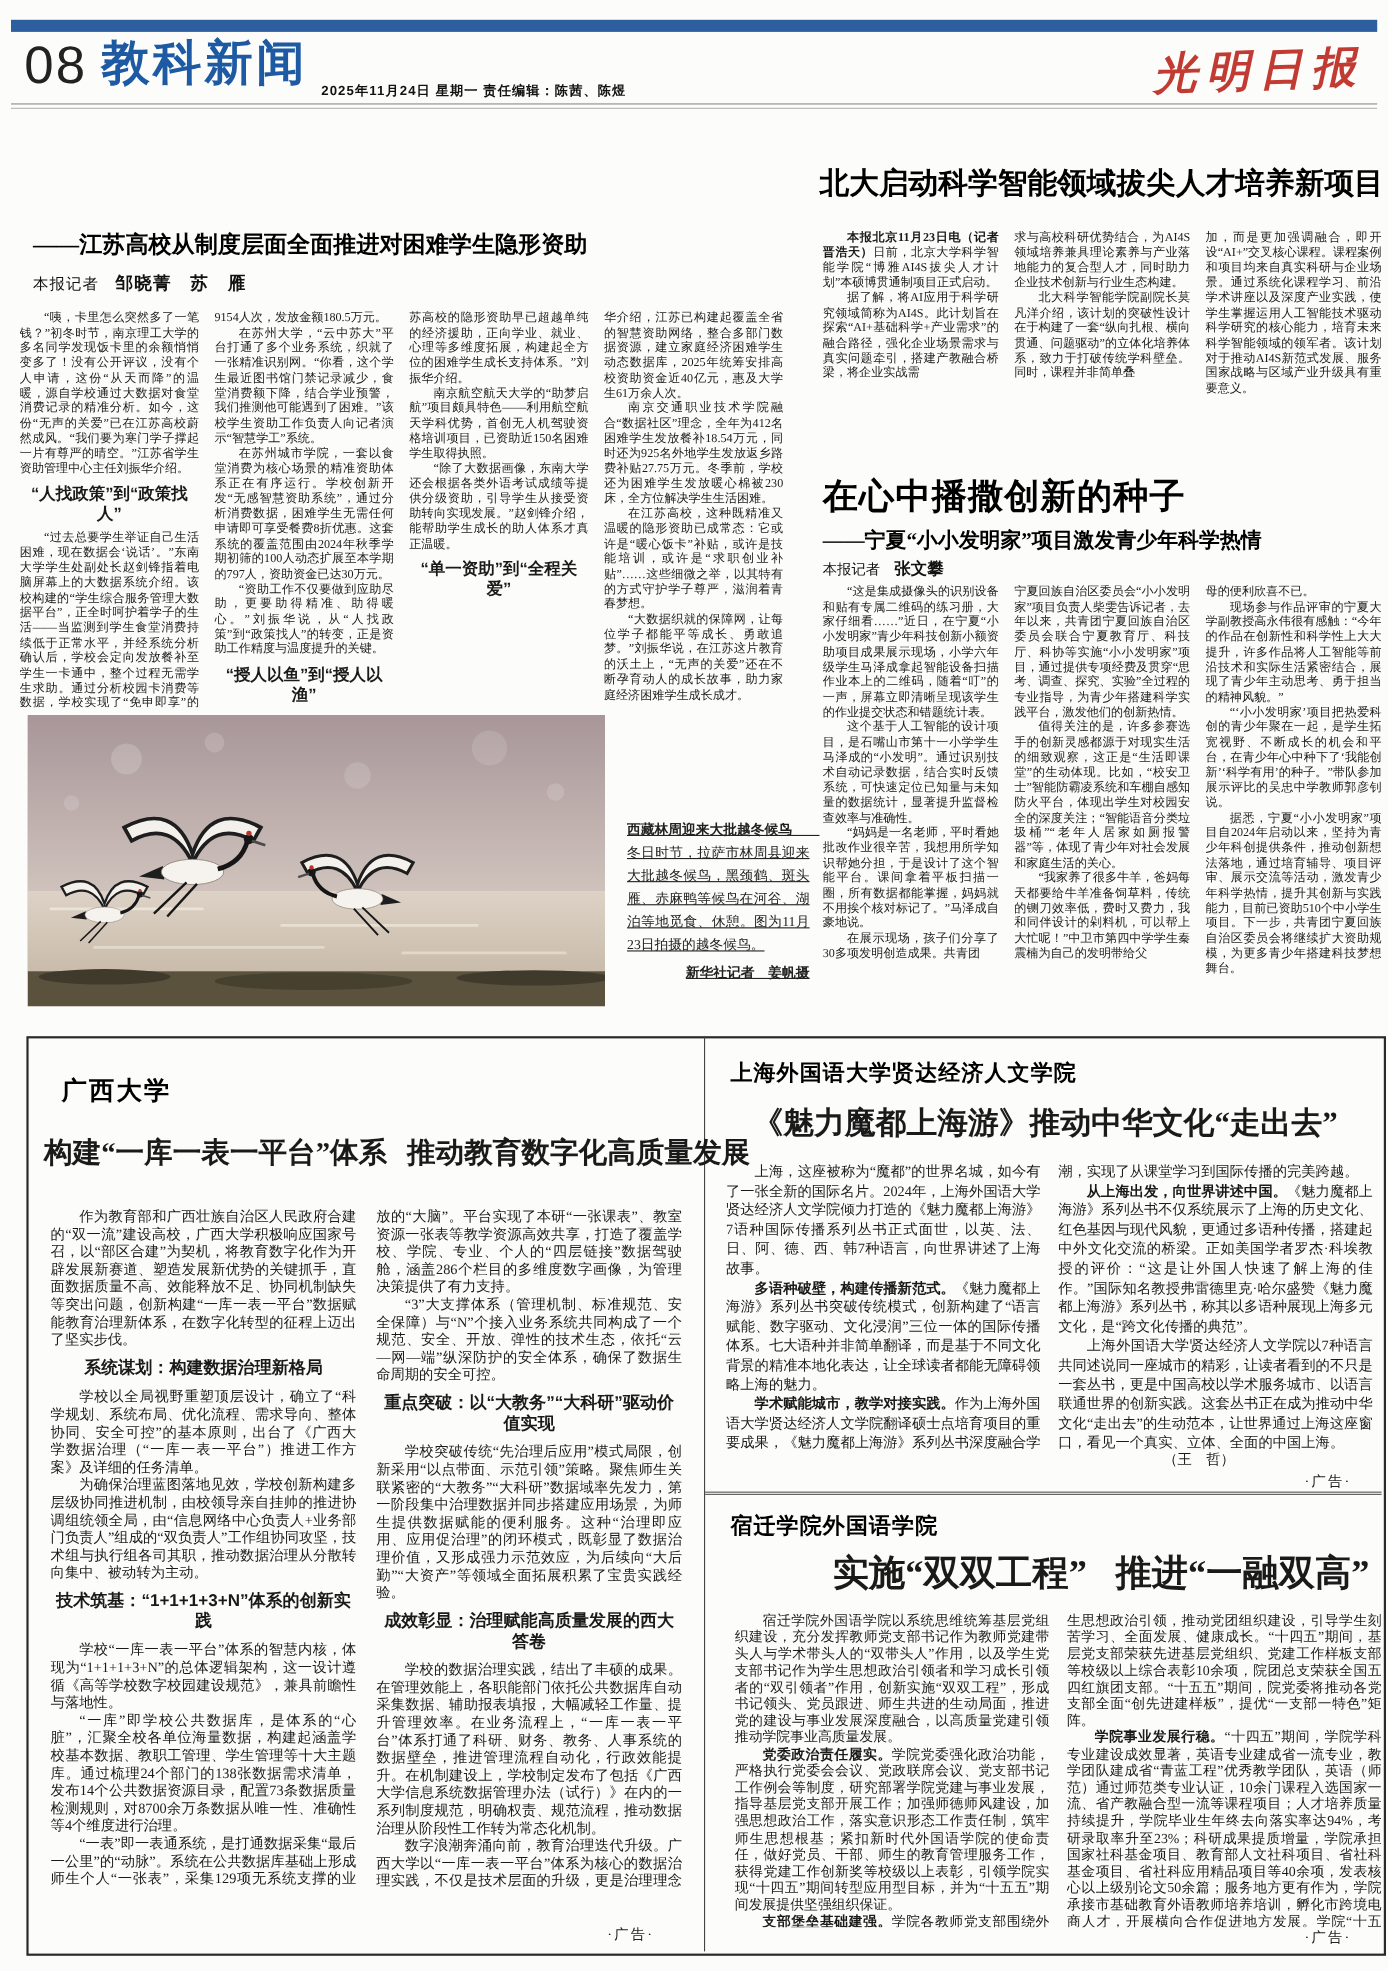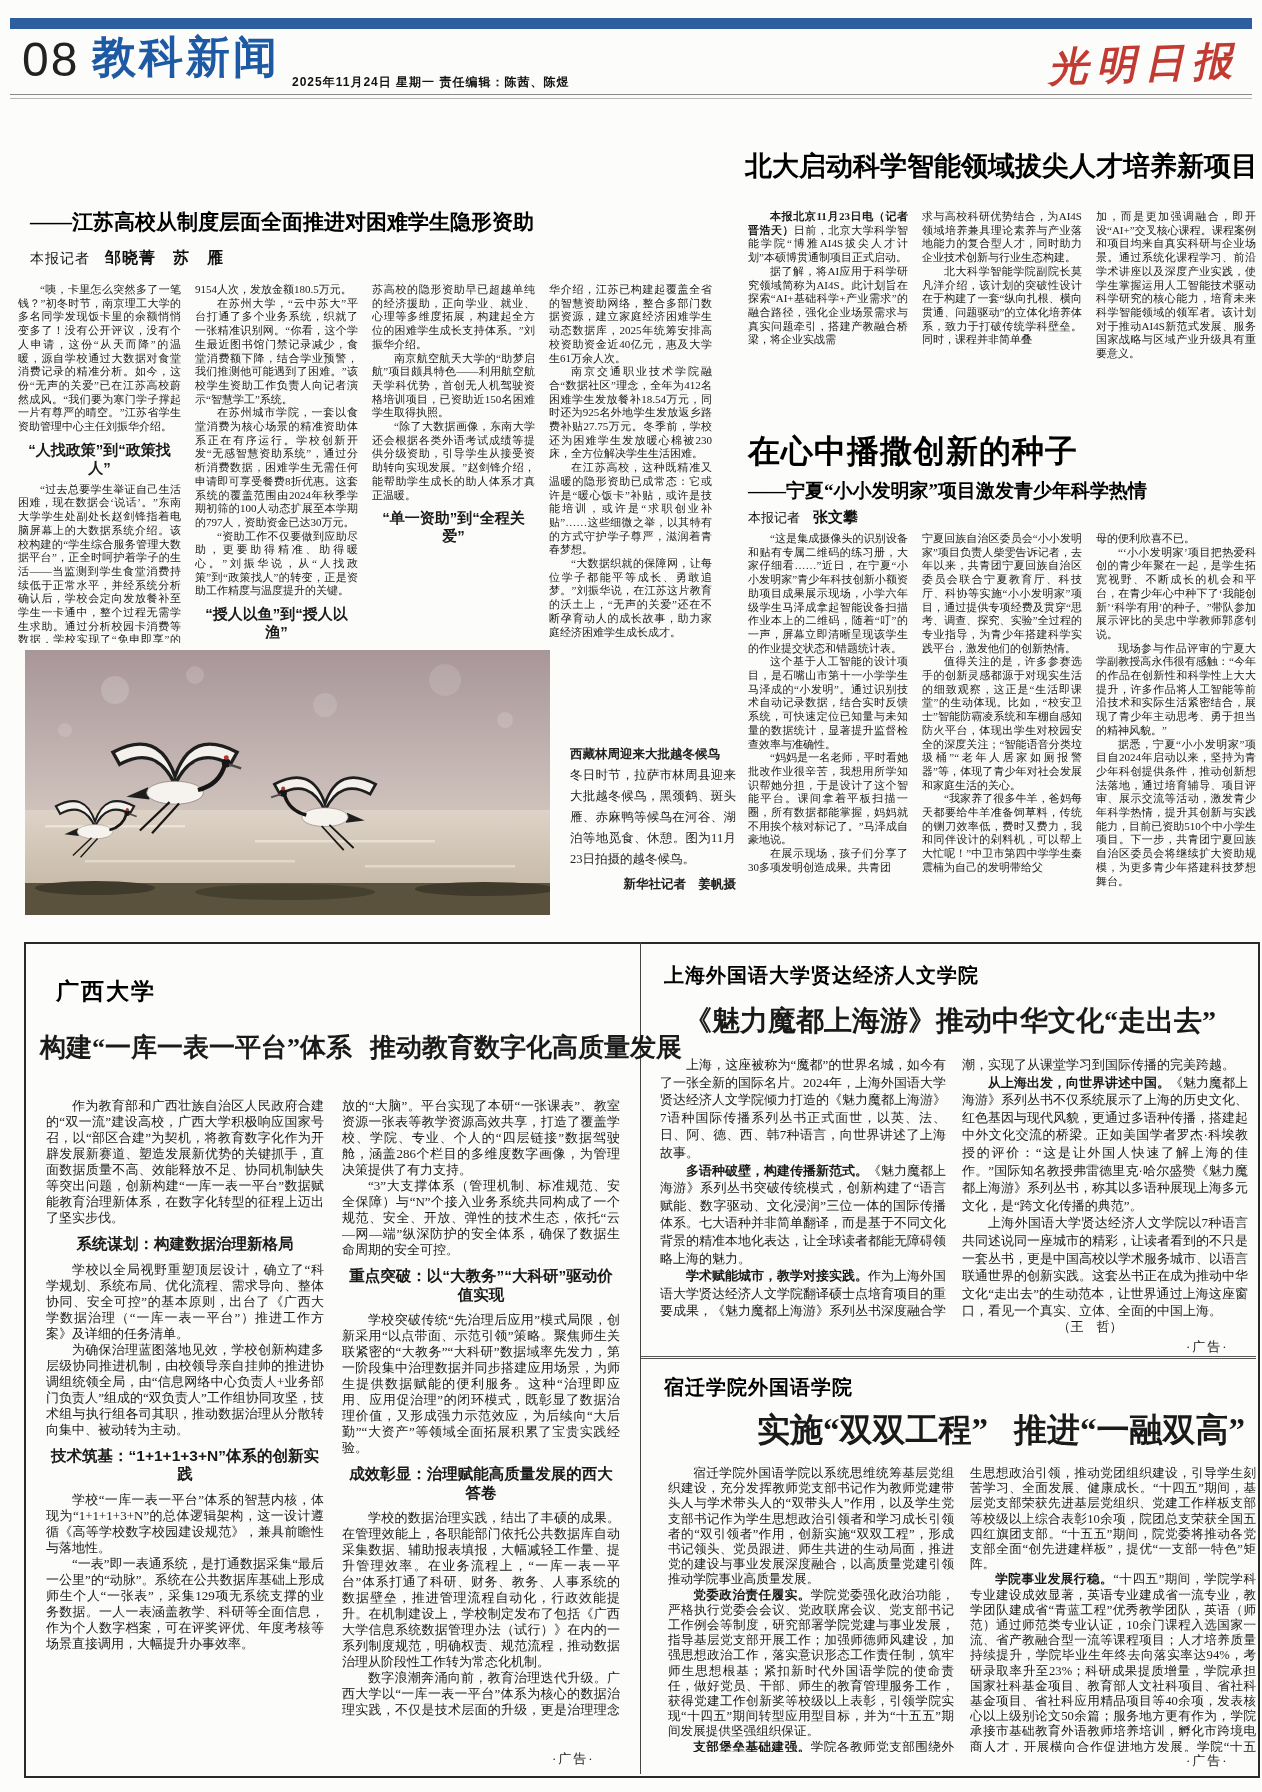--- a/index.html
+++ b/index.html
@@ -21,21 +21,21 @@
   .lead-cols{left:18px;top:283px;width:698px;height:360px;}
   .ncol{font-size:11px;line-height:13.7px;text-align:justify;overflow:hidden;}
   .lead-cols .ncol{width:163px;margin-right:14px;}
   .lead-cols .ncol:last-child{margin-right:0;}
   .ncol p,.ad-col p{margin:0;text-indent:2em;}
   .ncol p.cont,.ad-col p.cont{text-indent:0;}
   .col-subhead{font-family:"Liberation Sans",sans-serif;font-weight:bold;text-align:center;font-size:15px;margin:7px 0 6px;line-height:1.2;}
   .ad-col .col-subhead{font-size:15.5px;margin:9px 0 8px;}
   
   .photo-wrap{left:25px;top:650px;width:525px;height:265px;overflow:hidden;background:#cfc3c0;}
-  .caption{left:570px;top:744px;width:166px;font-size:12.5px;line-height:21px;text-align:justify;color:#222;}
+  .caption{left:570px;top:744px;width:166px;font-size:12.5px;line-height:21px;text-align:justify;color:#222;text-decoration:underline;}
   .caption .cap-lead{font-weight:bold;}
   .caption .credit{display:block;text-align:right;font-weight:bold;margin-top:4px;}
   
   .pku-headline{left:745px;top:148px;width:512px;text-align:center;font-size:27px;font-weight:900;color:#000;white-space:nowrap;}
   .pku-cols{left:748px;top:210px;width:508px;height:158px;}
   .pku-cols .ncol{width:160px;margin-right:14px;}
   .pku-cols .ncol:last-child{margin-right:0;}
   
   .nx-headline{left:748px;top:430px;font-size:32px;font-weight:900;color:#000;letter-spacing:1px;}
   .nx-subhead{left:748px;top:478px;font-size:19px;font-weight:bold;color:#000;}
@@ -193,42 +193,43 @@
         <p>“妈妈是一名老师，平时看她批改作业很辛苦，我想用所学知识帮她分担，于是设计了这个智能平台。课间拿着平板扫描一圈，所有数据都能掌握，妈妈就不用挨个核对标记了。”马泽成自豪地说。</p>
         <p>在展示现场，孩子们分享了30多项发明创造成果。共青团</p>
       </div>
     <div class="ncol">
         <p class="cont">宁夏回族自治区委员会“小小发明家”项目负责人柴雯告诉记者，去年以来，共青团宁夏回族自治区委员会联合宁夏教育厅、科技厅、科协等实施“小小发明家”项目，通过提供专项经费及贯穿“思考、调查、探究、实验”全过程的专业指导，为青少年搭建科学实践平台，激发他们的创新热情。</p>
         <p>值得关注的是，许多参赛选手的创新灵感都源于对现实生活的细致观察，这正是“生活即课堂”的生动体现。比如，“校安卫士”智能防霸凌系统和车棚自感知防火平台，体现出学生对校园安全的深度关注；“智能语音分类垃圾桶”“老年人居家如厕报警器”等，体现了青少年对社会发展和家庭生活的关心。</p>
         <p>“我家养了很多牛羊，爸妈每天都要给牛羊准备饲草料，传统的铡刀效率低，费时又费力，我和同伴设计的剁料机，可以帮上大忙呢！”中卫市第四中学学生秦震楠为自己的发明带给父</p>
       </div>
     <div class="ncol">
         <p class="cont">母的便利欣喜不已。</p>
+        <p>现场参与作品评审的宁夏大学副教授高永伟很有感触：“今年的作品在创新性和科学性上大大提升，许多作品将人工智能等前沿技术和实际生活紧密结合，展现了青少年主动思考、勇于担当的精神风貌。”</p>
         <p>“‘小小发明家’项目把热爱科创的青少年聚在一起，是学生拓宽视野、不断成长的机会和平台，在青少年心中种下了‘我能创新’‘科学有用’的种子。”带队参加展示评比的吴忠中学教师郭彦钊说。</p>
-        <p>现场参与作品评审的宁夏大学副教授高永伟很有感触：“今年的作品在创新性和科学性上大大提升，许多作品将人工智能等前沿技术和实际生活紧密结合，展现了青少年主动思考、勇于担当的精神风貌。”</p>
         <p>据悉，宁夏“小小发明家”项目自2024年启动以来，坚持为青少年科创提供条件，推动创新想法落地，通过培育辅导、项目评审、展示交流等活动，激发青少年科学热情，提升其创新与实践能力，目前已资助510个中小学生项目。下一步，共青团宁夏回族自治区委员会将继续扩大资助规模，为更多青少年搭建科技梦想舞台。</p>
       </div>
   </div>
 
   <div class="abs ads-box"></div>
   <div class="abs ads-vdivider"></div>
   <div class="abs ads-hdivider"></div>
 
   <div class="abs ad-org gx-org">广西大学</div>
   <div class="abs gx-title">
     <span>构建“一库一表一平台”体系</span><span class="t2">推动教育数字化高质量发展</span>
   </div>
   <div class="abs body-cols gx-cols">
     <div class="ad-col">
         <p>作为教育部和广西壮族自治区人民政府合建的“双一流”建设高校，广西大学积极响应国家号召，以“部区合建”为契机，将教育数字化作为开辟发展新赛道、塑造发展新优势的关键抓手，直面数据质量不高、效能释放不足、协同机制缺失等突出问题，创新构建“一库一表一平台”数据赋能教育治理新体系，在数字化转型的征程上迈出了坚实步伐。</p>
         <h4 class="col-subhead">系统谋划：构建数据治理新格局</h4>
         <p>学校以全局视野重塑顶层设计，确立了“科学规划、系统布局、优化流程、需求导向、整体协同、安全可控”的基本原则，出台了《广西大学数据治理（“一库一表一平台”）推进工作方案》及详细的任务清单。</p>
         <p>为确保治理蓝图落地见效，学校创新构建多层级协同推进机制，由校领导亲自挂帅的推进协调组统领全局，由“信息网络中心负责人+业务部门负责人”组成的“双负责人”工作组协同攻坚，技术组与执行组各司其职，推动数据治理从分散转向集中、被动转为主动。</p>
         <h4 class="col-subhead">技术筑基：“1+1+1+3+N”体系的创新实践</h4>
         <p>学校“一库一表一平台”体系的智慧内核，体现为“1+1+1+3+N”的总体逻辑架构，这一设计遵循《高等学校数字校园建设规范》，兼具前瞻性与落地性。</p>
+        <p>“一库”即学校公共数据库，是体系的“心脏”，汇聚全校各单位海量数据，构建起涵盖学校基本数据、教职工管理、学生管理等十大主题库。通过梳理24个部门的138张数据需求清单，发布14个公共数据资源目录，配置73条数据质量检测规则，对8700余万条数据从唯一性、准确性等4个维度进行治理。</p>
         <p>“一表”即一表通系统，是打通数据采集“最后一公里”的“动脉”。系统在公共数据库基础上形成师生个人“一张表”，采集129项无系统支撑的业务数据。一人一表涵盖教学、科研等全面信息，作为个人数字档案，可在评奖评优、年度考核等场景直接调用，大幅提升办事效率。</p>
       </div>
     <div class="ad-col">
         <p class="cont">放的“大脑”。平台实现了本研“一张课表”、教室资源一张表等教学资源高效共享，打造了覆盖学校、学院、专业、个人的“四层链接”数据驾驶舱，涵盖286个栏目的多维度数字画像，为管理决策提供了有力支持。</p>
         <p>“3”大支撑体系（管理机制、标准规范、安全保障）与“N”个接入业务系统共同构成了一个规范、安全、开放、弹性的技术生态，依托“云—网—端”纵深防护的安全体系，确保了数据生命周期的安全可控。</p>
         <h4 class="col-subhead">重点突破：以“大教务”“大科研”驱动价值实现</h4>
         <p>学校突破传统“先治理后应用”模式局限，创新采用“以点带面、示范引领”策略。聚焦师生关联紧密的“大教务”“大科研”数据域率先发力，第一阶段集中治理数据并同步搭建应用场景，为师生提供数据赋能的便利服务。这种“治理即应用、应用促治理”的闭环模式，既彰显了数据治理价值，又形成强力示范效应，为后续向“大后勤”“大资产”等领域全面拓展积累了宝贵实践经验。</p>
         <h4 class="col-subhead">成效彰显：治理赋能高质量发展的西大答卷</h4>
         <p>学校的数据治理实践，结出了丰硕的成果。在管理效能上，各职能部门依托公共数据库自动采集数据、辅助报表填报，大幅减轻工作量、提升管理效率。在业务流程上，“一库一表一平台”体系打通了科研、财务、教务、人事系统的数据壁垒，推进管理流程自动化，行政效能提升。在机制建设上，学校制定发布了包括《广西大学信息系统数据管理办法（试行）》在内的一系列制度规范，明确权责、规范流程，推动数据治理从阶段性工作转为常态化机制。</p>
         <p>数字浪潮奔涌向前，教育治理迭代升级。广西大学以“一库一表一平台”体系为核心的数据治理实践，不仅是技术层面的升级，更是治理理念的深刻变革，生动诠释了如何以数据为钥，开启教育治理现代化的大门。未来，学校将继续以数字化转型为抓手，持续深化数据治理创新，让数据在教育教学、科研创新、管理服务中发挥更大价值。</p>

